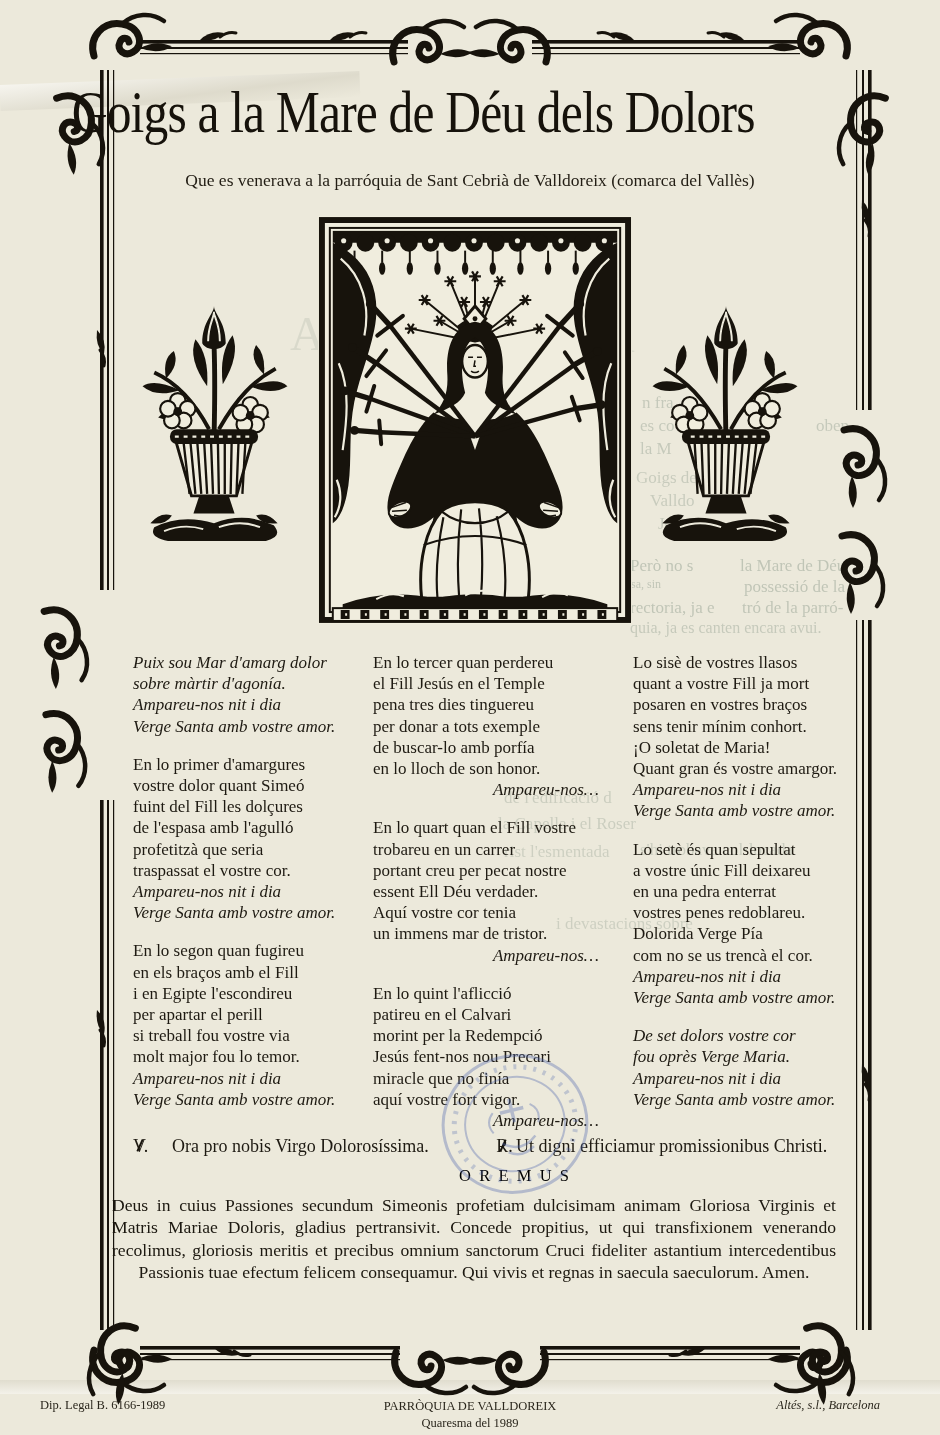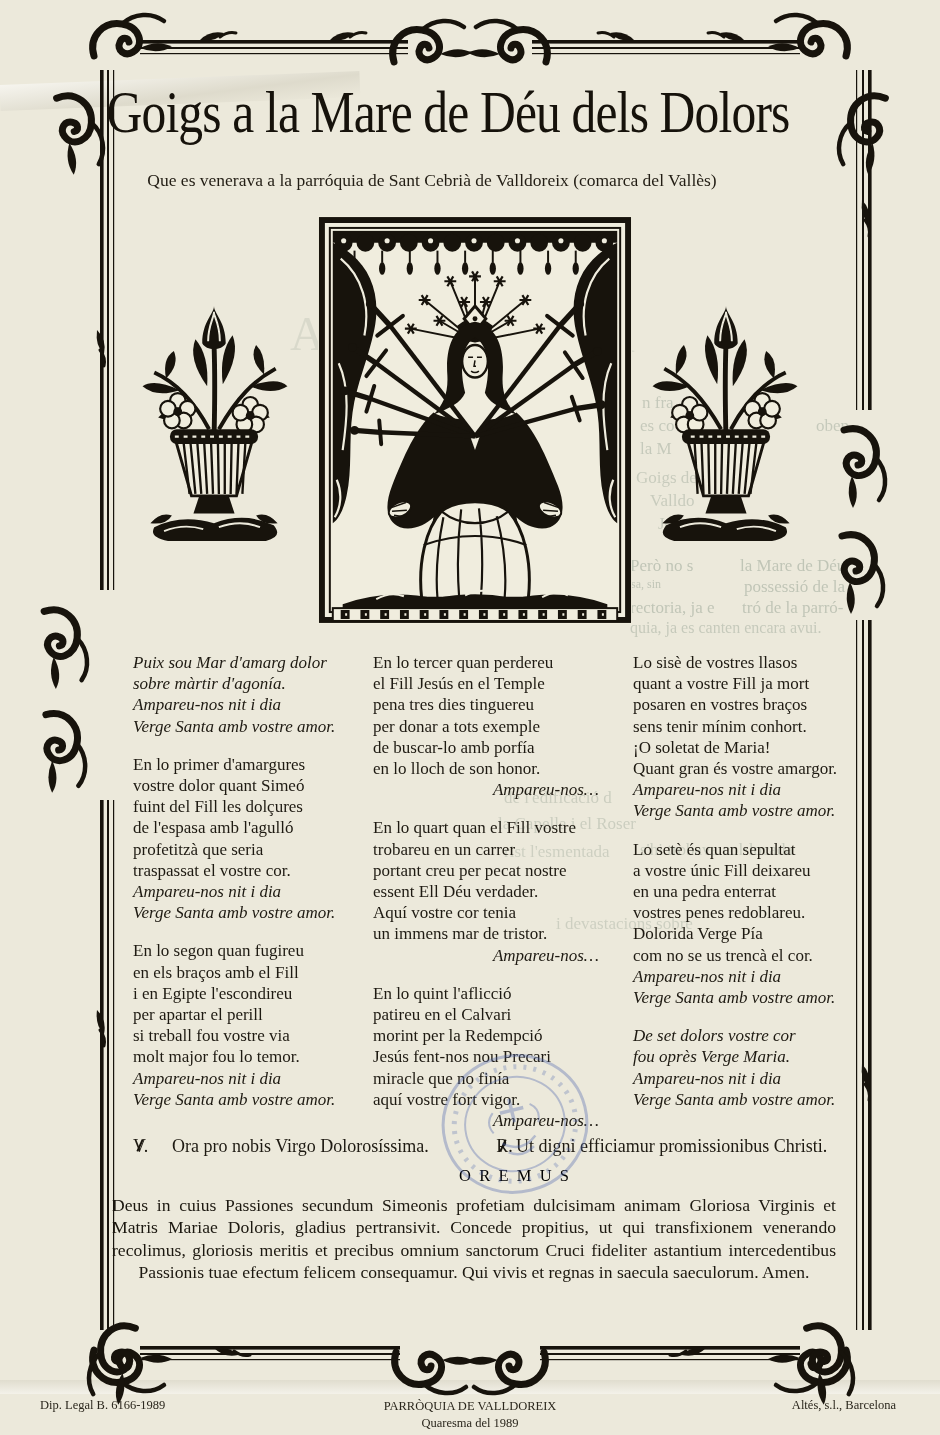--- a/index.html
+++ b/index.html
@@ -15,25 +15,25 @@
   }
   .abs{position:absolute;}
   svg{display:block;}
   
   .crease1{left:0;top:78px;width:360px;height:26px;
     background:linear-gradient(175deg,rgba(255,255,255,.55),rgba(120,115,95,.12) 60%,rgba(0,0,0,0));
     transform:rotate(-2.2deg);pointer-events:none;}
   .crease2{left:0;top:1380px;width:940px;height:14px;
     background:linear-gradient(180deg,rgba(120,115,95,.10),rgba(255,255,255,.4));pointer-events:none;}
   
-  .title-wrap{left:0;top:78px;width:896px;text-align:center;}
+  .title-wrap{left:0;top:78px;width:896px;}
   .title-wrap h1{
     margin:0;font-size:59px;font-weight:400;letter-spacing:-1px;color:#16120b;
     transform:scaleX(.84);transform-origin:50% 50%;white-space:nowrap;}
-  .subtitle{left:0;top:170px;width:864px;text-align:center;font-size:17.5px;color:#221d14;}
+  .subtitle{left:0;top:170px;width:940px;text-align:center;font-size:17.5px;color:#221d14;}
   
   .vase{left:121px;top:292px;width:186px;height:255px;}
   .vase.right{left:633px;transform:scaleX(-1);}
   .woodcut{left:317px;top:213px;width:316px;height:414px;}
   
   .verse-col{position:absolute;top:652px;width:252px;font-size:17px;line-height:21.2px;color:#1e1a12;}
   .vc1{left:133px}.vc2{left:373px}.vc3{left:633px}
   .stanza{margin:0 0 17px 0;}
   .line{white-space:nowrap;}
   .line.it{font-style:italic;}
@@ -43,21 +43,21 @@
   .vr{position:relative;display:inline-block;font-weight:400;}
   .vr .slash{position:absolute;width:2px;height:13px;background:#17130c;left:6px;top:3px;transform:rotate(24deg);}
   .oremus{left:0;top:1166px;width:940px;text-align:center;font-size:16.5px;letter-spacing:.5em;padding-left:.5em;box-sizing:border-box;color:#000000;margin-left:44px;}
   .prayer{left:112px;top:1194px;width:724px;font-size:17.6px;line-height:22.3px;
     text-align:justify;text-align-last:center;color:#1c1810;}
   .credits{left:0;top:1302px;width:940px;text-align:center;font-style:italic;font-size:16.5px;line-height:19.5px;color:#1c1810;}
   
   .footer{top:1398px;font-size:12.5px;color:#2a261c;white-space:nowrap;}
   .f-left{left:40px;}
   .f-center{left:50%;transform:translateX(-50%);text-align:center;line-height:17px;}
-  .f-right{right:44px;}
+  .f-right{right:60px;font-style:italic;}
   
   #bleed{left:0;top:0;width:940px;height:1435px;pointer-events:none;}
   #bleed span{position:absolute;color:#6e8172;filter:blur(.7px);white-space:nowrap;}
   
   .stamp{left:432px;top:1048px;width:166px;height:152px;opacity:.34;transform:rotate(-14deg);pointer-events:none;}
   .defs-holder{position:absolute;width:0;height:0;overflow:hidden;}
 </style>
 </head>
 <body>
 

